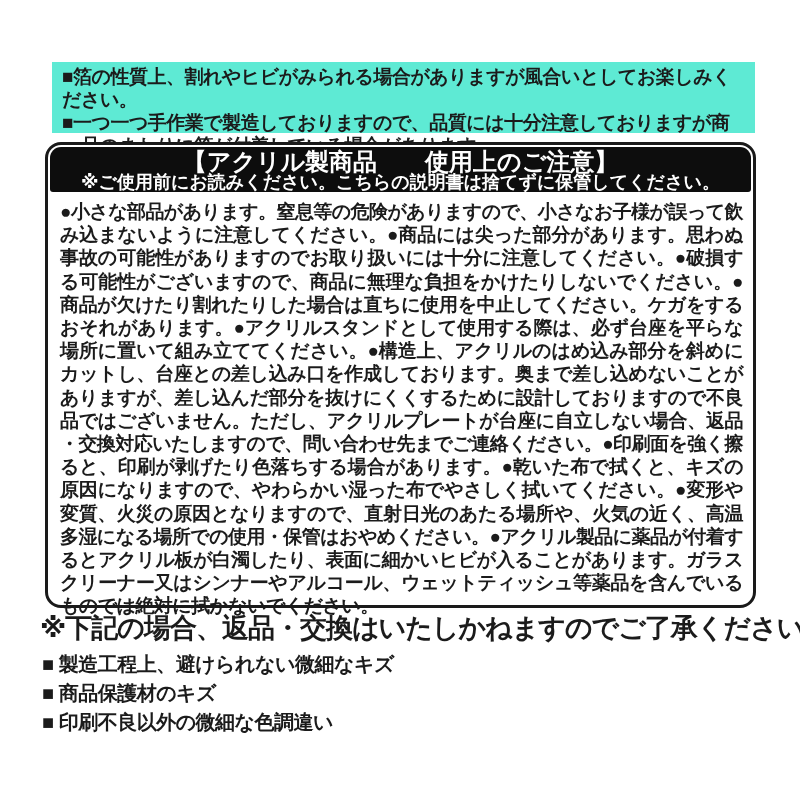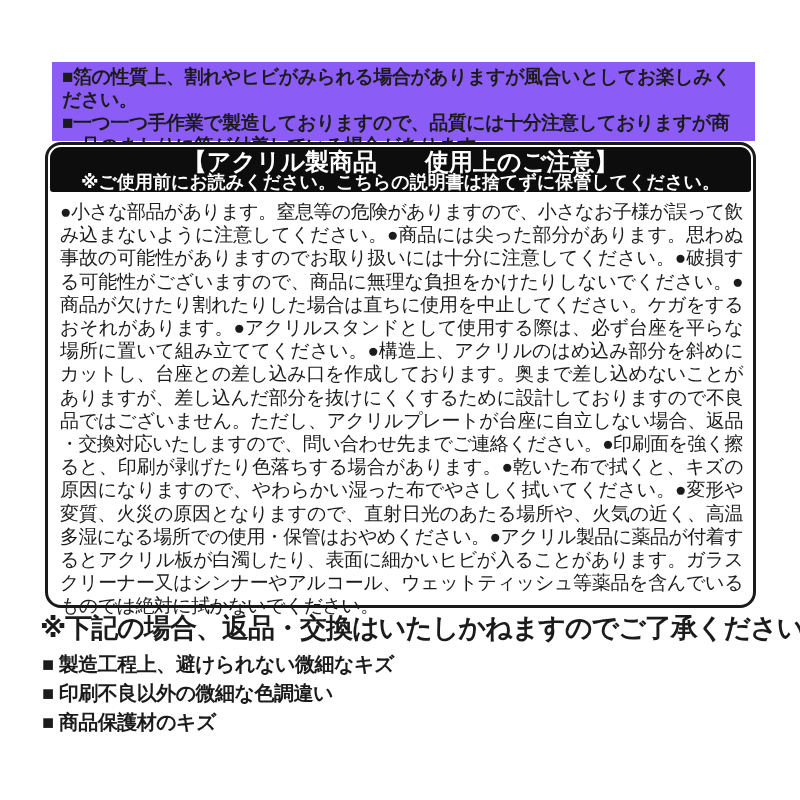--- a/index.html
+++ b/index.html
@@ -18,22 +18,22 @@
   .sheet {
     position: absolute;
     inset: 0;
   }
   
   .foil-box {
     position: absolute;
     left: 52px;
     top: 62px;
     width: 703px;
-    height: 79px;
-    background: #8b5cf6;
+    height: 71px;
+    background: #5eead4;
     box-sizing: border-box;
     padding: 3px 10px 16px 10px;
   }
   .foil-line {
     margin: 0;
     font-size: 19px;
     line-height: 23px;
     font-weight: bold;
     letter-spacing: -0.5px;
   }
@@ -79,21 +79,21 @@
     letter-spacing: 0px;
   }
   .caution-body {
     position: absolute;
     left: 12px;
     right: 10px;
     top: 55px;
     margin: 0;
     font-size: 19px;
     line-height: 23.2px;
-    font-weight: normal;
+    font-weight: bold;
     letter-spacing: -0.6px;
     text-align: justify;
     text-justify: inter-ideograph;
     line-break: anywhere;
   }
   
   .returns-heading {
     position: absolute;
     left: 40px;
     top: 612px;
@@ -136,17 +136,17 @@
       <div class="caution-title">【アクリル製商品　　使用上のご注意】</div>
       <div class="caution-subtitle">※ご使用前にお読みください。こちらの説明書は捨てずに保管してください。</div>
     </div>
     <p class="caution-body">●小さな部品があります。窒息等の危険がありますので、小さなお子様が誤って飲み込まないように注意してください。●商品には尖った部分があります。思わぬ事故の可能性がありますのでお取り扱いには十分に注意してください。●破損する可能性がございますので、商品に無理な負担をかけたりしないでください。●商品が欠けたり割れたりした場合は直ちに使用を中止してください。ケガをするおそれがあります。●アクリルスタンドとして使用する際は、必ず台座を平らな場所に置いて組み立ててください。●構造上、アクリルのはめ込み部分を斜めにカットし、台座との差し込み口を作成しております。奥まで差し込めないことがありますが、差し込んだ部分を抜けにくくするために設計しておりますので不良品ではございません。ただし、アクリルプレートが台座に自立しない場合、返品・交換対応いたしますので、問い合わせ先までご連絡ください。●印刷面を強く擦ると、印刷が剥げたり色落ちする場合があります。●乾いた布で拭くと、キズの原因になりますので、やわらかい湿った布でやさしく拭いてください。●変形や変質、火災の原因となりますので、直射日光のあたる場所や、火気の近く、高温多湿になる場所での使用・保管はおやめください。●アクリル製品に薬品が付着するとアクリル板が白濁したり、表面に細かいヒビが入ることがあります。ガラスクリーナー又はシンナーやアルコール、ウェットティッシュ等薬品を含んでいるものでは絶対に拭かないでください。</p>
   </div>
 
   <h2 class="returns-heading">※下記の場合、返品・交換はいたしかねますのでご了承ください。</h2>
 
   <ul class="returns-list">
     <li>■ 製造工程上、避けられない微細なキズ</li>
+    <li>■ 商品保護材のキズ</li>
     <li>■ 印刷不良以外の微細な色調違い</li>
-    <li>■ 商品保護材のキズ</li>
   </ul>
 
 </div>
 
 </body></html>

